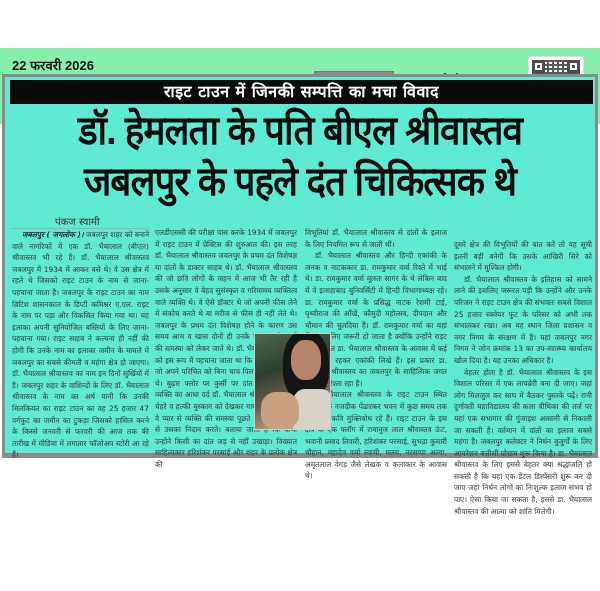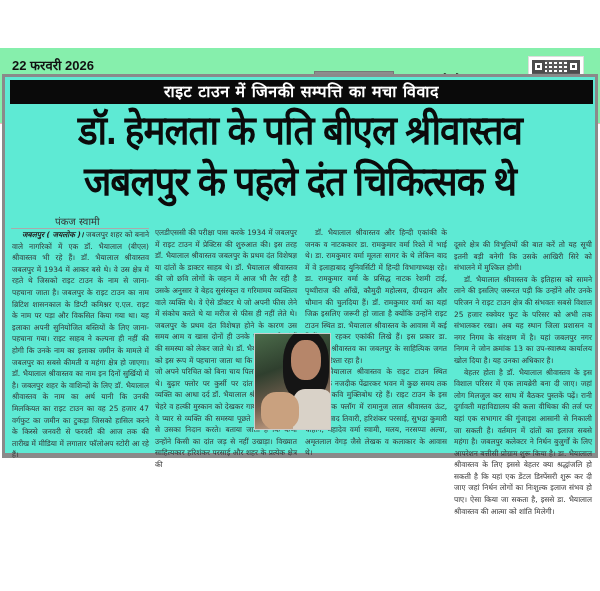--- a/index.html
+++ b/index.html
@@ -88,20 +88,21 @@
 
   <div class="col c1">
     <p><span class="dateline">जबलपुर ( जयलोक )।</span><span> जबलपुर शहर को बनाने वाले नागरिकों में एक डॉ. भैयालाल (बीएल) श्रीवास्तव भी रहे हैं। डॉ. भैयालाल श्रीवास्तव जबलपुर में 1934 में आकर बसे थे। वे उस क्षेत्र में रहते थे जिसको राइट टाउन के नाम से जाना-पहचाना जाता है। जबलपुर के राइट टाउन का नाम ब्रिटिश शासनकाल के डिप्टी कमिश्नर ए.एल. राइट के नाम पर पड़ा और विकसित किया गया था। यह इलाका अपनी सुनियोजित बस्तियों के लिए जाना-पहचाना गया। राइट साहब ने कल्पना ही नहीं की होगी कि उनके नाम का इलाका जमीन के मामले में जबलपुर का सबसे कीमती व महंगा क्षेत्र हो जाएगा। डॉ. भैयालाल श्रीवास्तव का नाम इन दिनों सुर्खियों में है। जबलपुर शहर के वाशिन्दों के लिए डॉ. भैयालाल श्रीवास्तव के नाम का अर्थ यानी कि उनकी मिलकियत का राइट टाउन का वह 25 हजार 47 वर्गफुट का जमीन का टुकड़ा जिसको हासिल करने के किस्से जनवरी से फरवरी की आज तक की तारीख में मीडिया में लगातार फॉलोअप स्टोरी आ रहे हैं।</span></p>
   </div>
 
   <div class="col c2">
     <p class="noindent">एलडीएससी की परीक्षा पास करके 1934 में जबलपुर में राइट टाउन में प्रेक्टिस की शुरुआत की। इस तरह डॉ. भैयालाल श्रीवास्तव जबलपुर के प्रथम दंत विशेषज्ञ या दांतों के डाक्टर साहब थे। डॉ. भैयालाल श्रीवास्तव की जो छवि लोगों के जहन में आज भी तैर रही है उसके अनुसार वे बेहद सुसंस्कृत व गरिमामय व्यक्तित्व वाले व्यक्ति थे। वे ऐसे डॉक्टर थे जो अपनी फीस लेने में संकोच करते थे या मरीज से फीस ही नहीं लेते थे। जबलपुर के प्रथम दंत विशेषज्ञ होने के कारण उस समय आम व खास दोनों ही उनके पास अपने दांतों की समस्या को लेकर जाते थे। डॉ. भैयालाल श्रीवास्तव को इस रूप में पहचाना जाता था कि वे ऐसे डाक्टर थे जो अपने परिचित को बिना चाय पिलाए जाने नहीं देते थे। बुढ़ार फ्लोर पर कुर्सी पर दांत दर्द से कराहते व्यक्ति का आधा दर्द डॉ. भैयालाल श्रीवास्तव के भोले चेहरे व हल्की मुस्कान को देखकर गायब हो जाता था। वे प्यार से व्यक्ति की समस्या पूछते और उसने नरमी से उसका निदान करते। बताया जाता है कि कभी उन्होंने किसी का दांत जड़ से नहीं उखाड़ा। विख्यात साहित्यकार हरिशंकर परसाई और शहर के प्रत्येक क्षेत्र की</p>
   </div>
 
   <div class="col c3">
+    <p class="noindent">विभूतियां डॉ. भैयालाल श्रीवास्तव से दांतों के इलाज के लिए नियमित रूप से जाती थीं।</p>
     <p>डॉ. भैयालाल श्रीवास्तव और हिन्दी एकांकी के जनक व नाटककार डा. रामकुमार वर्मा रिश्ते में भाई थे। डा. रामकुमार वर्मा मूलतः सागर के थे लेकिन बाद में वे इलाहाबाद युनिवर्सिटी में हिन्दी विभागाध्यक्ष रहे। डा. रामकुमार वर्मा के प्रसिद्ध नाटक रेशमी टाई, पृथ्वीराज की आँखें, कौमुदी महोत्सव, दीपदान और चौमान की चुलदिया हैं। डॉ. रामकुमार वर्मा का यहां जिक्र इसलिए जरूरी हो जाता है क्योंकि उन्होंने राइट टाउन स्थित डा. भैयालाल श्रीवास्तव के आवास में कई दिनों तक रहकर एकांकी लिखे हैं। इस प्रकार डा. भैयालाल श्रीवास्तव का जबलपुर के साहित्यिक जगत से गहरा रिश्ता रहा है।</p>
     <p>डॉ. भैयालाल श्रीवास्तव के राइट टाउन स्थित आवास के नजदीक पेंढारकर भवन में कुछ समय तक हिन्दी के कवि मुक्तिबोध रहे हैं। राइट टाउन के इस क्षेत्र के एक फ्लॉग में रामानुज लाल श्रीवास्तव ऊंट, भवानी प्रसाद तिवारी, हरिशंकर परसाई, सुभद्रा कुमारी चौहान, महादेव वर्मा स्वामी, मलय, नरसप्पा अल्वा, अमृतलाल वेगड़ जैसे लेखक व कलाकार के आवास थे।</p>
   </div>
 
   <div class="col c4">
     <p class="noindent">दूसरे क्षेत्र की विभूतियों की बात करें तो यह सूची इतनी बड़ी बनेगी कि उसके आखिरी सिरे को संभालने में मुश्किल होगी।</p>
     <p>डॉ. भैयालाल श्रीवास्तव के इतिहास को सामने लाने की इसलिए जरूरत पड़ी कि उन्होंने और उनके परिजन ने राइट टाउन क्षेत्र की संभवतः सबसे विशाल 25 हजार स्क्वेयर फुट के परिसर को अभी तक संभालकर रखा। अब यह स्थान जिला प्रशासन व नगर निगम के संरक्षण में है। यहां जबलपुर नगर निगम ने जोन क्रमांक 13 का उप-स्वास्थ्य कार्यालय खोल दिया है। यह उनका अधिकार है।</p>
     <p>बेहतर होता है डॉ. भैयालाल श्रीवास्तव के इस विशाल परिसर में एक लायब्रेरी बना दी जाए। जहां लोग मिलजुल कर साथ में बैठकर पुस्तकें पढ़ें। रानी दुर्गावती महाविद्यालय की कला वीथिका की तर्ज पर यहां एक सभागार की गुंजाइश आसानी से निकाली जा सकती है। वर्तमान में दांतों का इलाज सबसे महंगा है। जबलपुर कलेक्टर ने निर्धन बुजुर्गों के लिए आपरेशन बत्तीसी प्रोग्राम शुरू किया है। डा. भैयालाल श्रीवास्तव के लिए इससे बेहतर क्या श्रद्धांजलि हो सकती है कि यहां एक डेंटल डिस्पेंसरी शुरू कर दी जाए जहां निर्धन लोगों का निःशुल्क इलाज संभव हो पाए। ऐसा किया जा सकता है, इससे डा. भैयालाल श्रीवास्तव की आत्मा को शांति मिलेगी।</p>
   </div>
 

